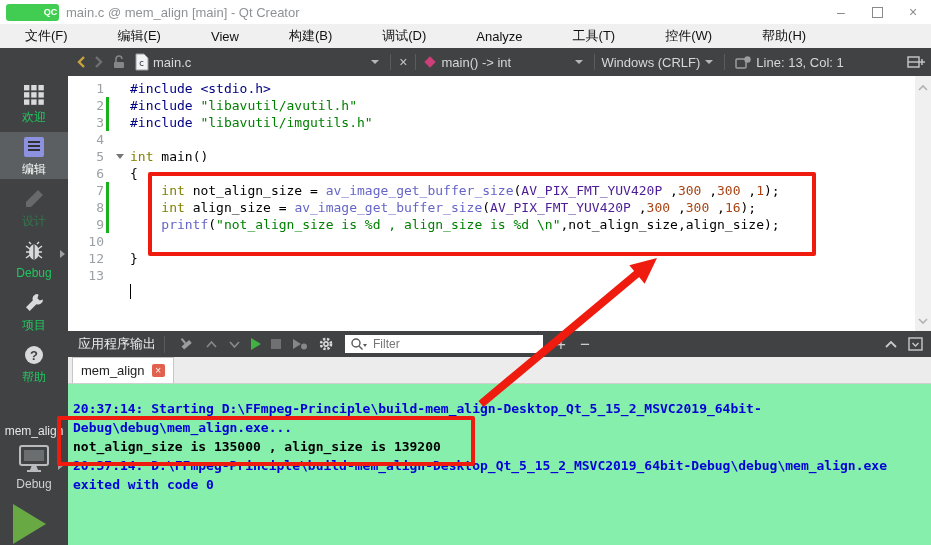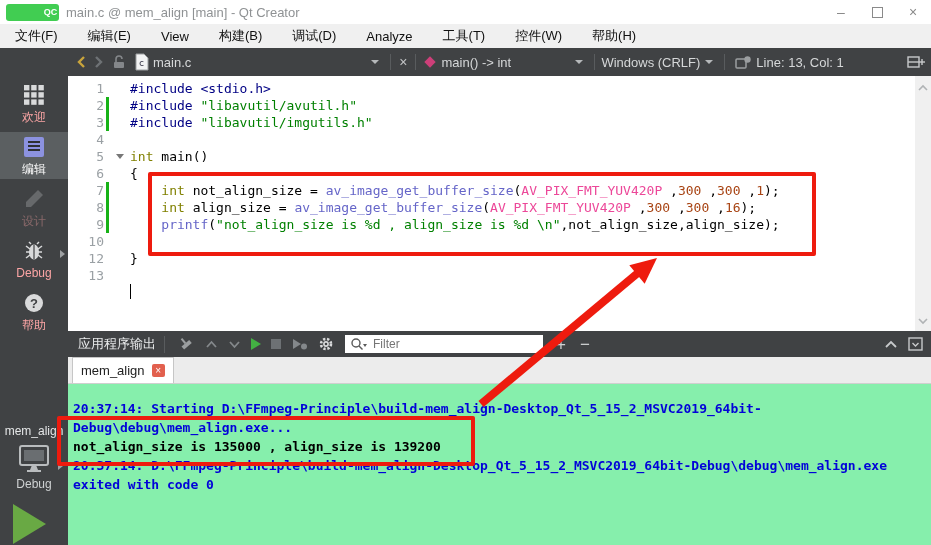--- a/index.html
+++ b/index.html
@@ -10,26 +10,26 @@
   #titlebar{position:absolute;left:0;top:0;width:931px;height:24px;background:#fff;display:flex;align-items:center;}
   #qc-logo{width:17px;height:17px;background:#41cd52;border-radius:3px;color:#fff;font-size:9px;font-weight:bold;
     display:flex;align-items:center;justify-content:center;margin:0 7px 0 6px;padding-left:36px;}
   #title-text{color:#8f9294;font-size:13px;}
   #win-controls{margin-left:auto;display:flex;align-items:center;height:100%;}
   .win-btn{width:36px;height:100%;display:flex;align-items:center;justify-content:center;color:#8a8a8a;font-size:14px;}
   .max-box{width:9px;height:9px;border:1px solid #8a8a8a;}
 
   
   #menubar{position:absolute;left:0;top:24px;width:931px;height:24px;background:#f0f0f0;display:flex;align-items:center;font-size:13px;color:#111;}
-  .menu-item{padding:0 15px;height:100%;display:flex;align-items:center;}
+  .menu-item{padding:0 25px;height:100%;display:flex;align-items:center;}
 
   
   #sidebar{position:absolute;left:0;top:48px;width:68px;bottom:0;background:#404244;z-index:2;}
   #mode-list{padding-top:32px;}
-  .mode{height:47px;display:flex;flex-direction:column;align-items:center;justify-content:center;color:#fca5a5;font-size:12px;position:relative;margin-bottom:5px;}
+  .mode{height:47px;display:flex;flex-direction:column;align-items:center;justify-content:center;color:#22c55e;font-size:12px;position:relative;margin-bottom:5px;}
   .mode.active{background:#5b5f61;color:#fff;}
   .mode.disabled{opacity:.38;}
   .mode-label{margin-top:2px;line-height:13px;}
   .mode-arrow{position:absolute;right:3px;top:14px;width:0;height:0;border-top:4px solid transparent;border-bottom:4px solid transparent;border-left:5px solid #9ea1a3;}
   #project-btn{position:absolute;top:376px;width:100%;text-align:center;color:#e4e6e7;font-size:12px;}
   #kit-btn{position:absolute;top:396px;width:100%;display:flex;flex-direction:column;align-items:center;color:#cfd2d3;font-size:12px;}
   #kit-arrow{position:absolute;right:5px;top:18px;width:0;height:0;border-top:4px solid transparent;border-bottom:4px solid transparent;border-left:5px solid #9ea1a3;}
   #run-btn{position:absolute;top:456px;left:13px;width:0;height:0;border-top:20px solid transparent;border-bottom:20px solid transparent;border-left:33px solid #69a944;}
 
   
@@ -44,21 +44,21 @@
   
   #editor{position:absolute;left:68px;top:76px;right:0;height:255px;background:#fff;z-index:1;}
   .code-line{display:flex;height:17px;line-height:17px;font-size:13px;white-space:pre;}
   .ln{width:36px;text-align:right;color:#9aa0a4;flex:none;}
   .chgcol{width:7px;flex:none;display:flex;justify-content:center;}
   .chgbar{width:3px;height:17px;background:#17b217;}
   .foldcol{width:19px;flex:none;position:relative;}
   .fold-tri{position:absolute;left:5px;top:6px;width:0;height:0;border-left:4px solid transparent;border-right:4px solid transparent;border-top:5px solid #777;}
   .codetext{white-space:pre;}
   .seg-pp{color:#000084}.seg-str{color:#008000}.seg-kw{color:#808000}
-  .seg-fn{color:#6565c8}.seg-enum{color:#ec4899}.seg-num{color:#a84414}
+  .seg-fn{color:#6565c8}.seg-enum{color:#4c1d95}.seg-num{color:#a84414}
   .seg-var{color:#000;font-weight:normal}.seg-plain{color:#000}
   #caret{position:absolute;left:62px;top:208px;width:1px;height:15px;background:#000;}
   #ed-vscroll{position:absolute;right:0;top:0;width:16px;height:255px;background:#f0f0f0;}
   .scroll-chev{position:absolute;left:2px;}
 
   
   #out-header{position:absolute;left:68px;top:331px;right:0;height:26px;background:#404244;display:flex;align-items:center;color:#e8eaeb;font-size:13px;}
   #out-header .sep{width:1px;height:17px;background:#595c5e;margin:0 8px;}
   .oh-ic{display:flex;align-items:center;justify-content:center;margin:0 5px;}
   .play-tri{width:0;height:0;border-top:6px solid transparent;border-bottom:6px solid transparent;border-left:10px solid #43b143;}
@@ -151,20 +151,26 @@
               <line x1="21" y1="12" x2="17" y2="12"></line>
               <line x1="21" y1="18" x2="17" y2="15"></line>
               <line x1="10" y1="4" x2="8" y2="2"></line>
               <line x1="16" y1="4" x2="18" y2="2"></line>
             </g>
             <ellipse cx="13" cy="12" rx="5" ry="7.5" fill="#d9dadb"></ellipse>
             <line x1="13" y1="5" x2="13" y2="19" stroke="#404244" stroke-width="1.2"></line>
           </svg></span>
         <span class="mode-label">Debug</span>
         <span class="mode-arrow"></span>
+      </div>
+      <div class="mode ">
+        <span><svg width="22" height="22" viewBox="0 0 22 22">
+            <path fill="#d9dadb" d="M14.5 2a5 5 0 0 0-4.8 6.6L3 15.3 6.7 19l6.7-6.7A5 5 0 0 0 20 7.5l-3.2 1.1-2.4-2.4L15.5 3z"></path>
+          </svg></span>
+        <span class="mode-label">项目</span>
       </div>
       <div class="mode ">
         <span><svg width="22" height="22" viewBox="0 0 22 22">
             <circle cx="11" cy="11" r="9" fill="#d9dadb"></circle>
             <text x="11" y="15.5" font-size="13" font-weight="bold" text-anchor="middle" fill="#404244">?</text>
           </svg></span>
         <span class="mode-label">帮助</span>
       </div>
     </div>
   <div id="project-btn">mem_align</div>

